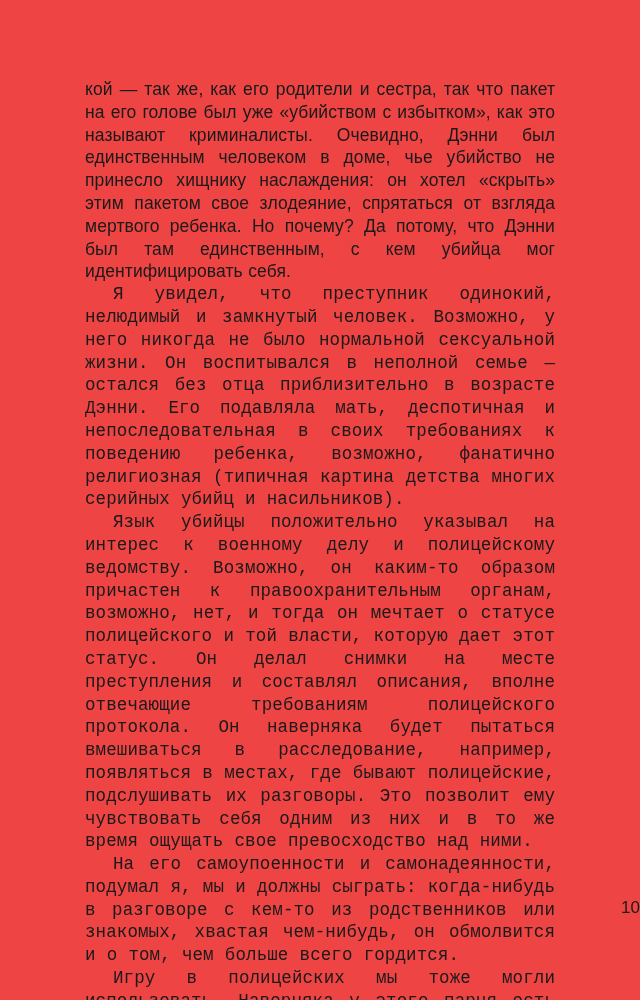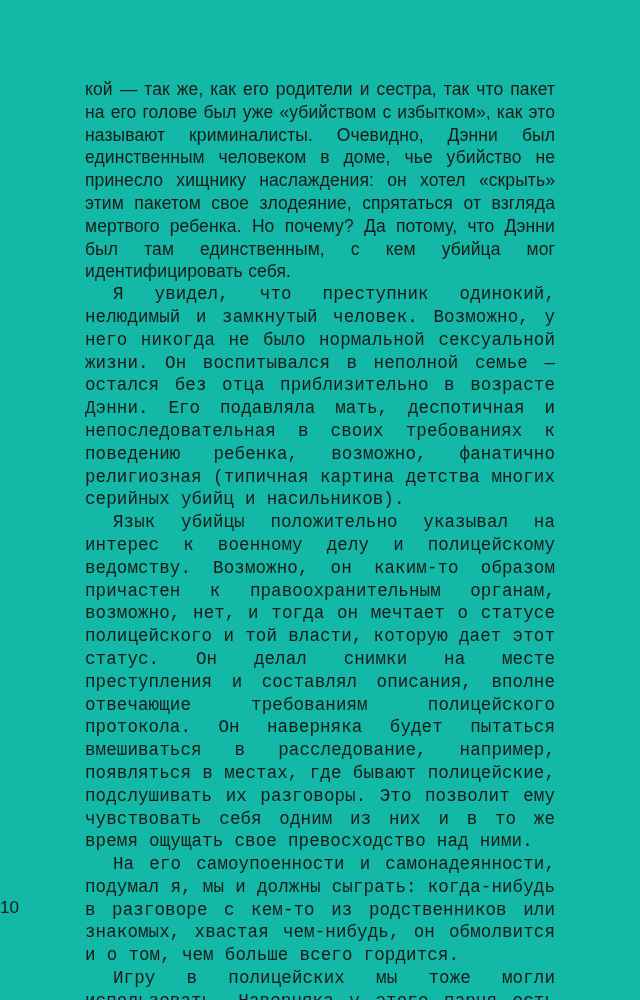--- a/index.html
+++ b/index.html
@@ -13,21 +13,21 @@
     position: relative;
     font-family: "Liberation Sans", sans-serif;
     color: #1a1a1a;
   }
   .page {
     position: absolute;
     top: 0;
     left: 0;
     width: 640px;
     height: 1000px;
-    background: #14b8a6;
+    background: #ef4444;
     box-sizing: border-box;
   }
   .text-block {
     position: absolute;
     top: 78px;
     left: 85px;
     width: 470px;
   }
   .text-block p {
     margin: 0;
@@ -40,21 +40,21 @@
   }
   .text-block p.indent {
     text-indent: 28px;
     font-family: Liberation Mono, monospace;
   }
   .page-number {
     position: absolute;
     top: 898px;
     left: 0;
     width: 640px;
-    text-align: left;
+    text-align: right;
     font-size: 17px;
     color: #1a1a1a;
   }
 </style>
 </head>
 <body>
 
 <div class="page">
   <div class="text-block">
     <p>кой — так же, как его родители и сестра, так что пакет на его голове был уже «убийством с избытком», как это называют криминалисты. Очевидно, Дэнни был единственным человеком в доме, чье убийство не принесло хищнику наслаждения: он хотел «скрыть» этим пакетом свое злодеяние, спрятаться от взгляда мертвого ребенка. Но почему? Да потому, что Дэнни был там единственным, с кем убийца мог идентифицировать себя.</p>

